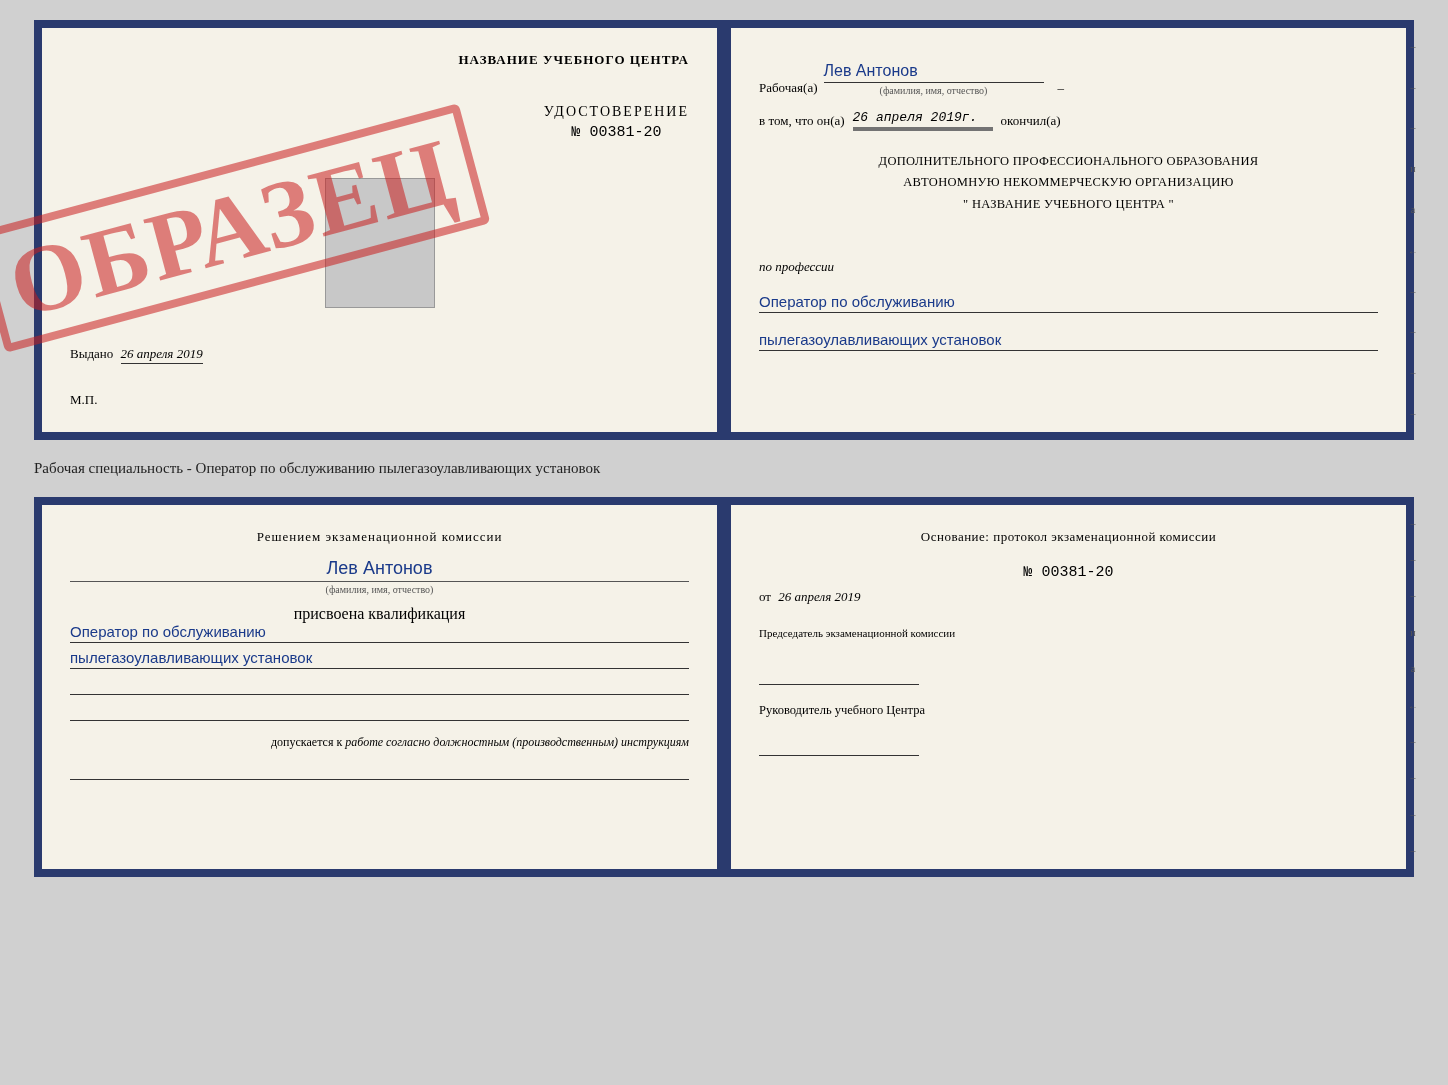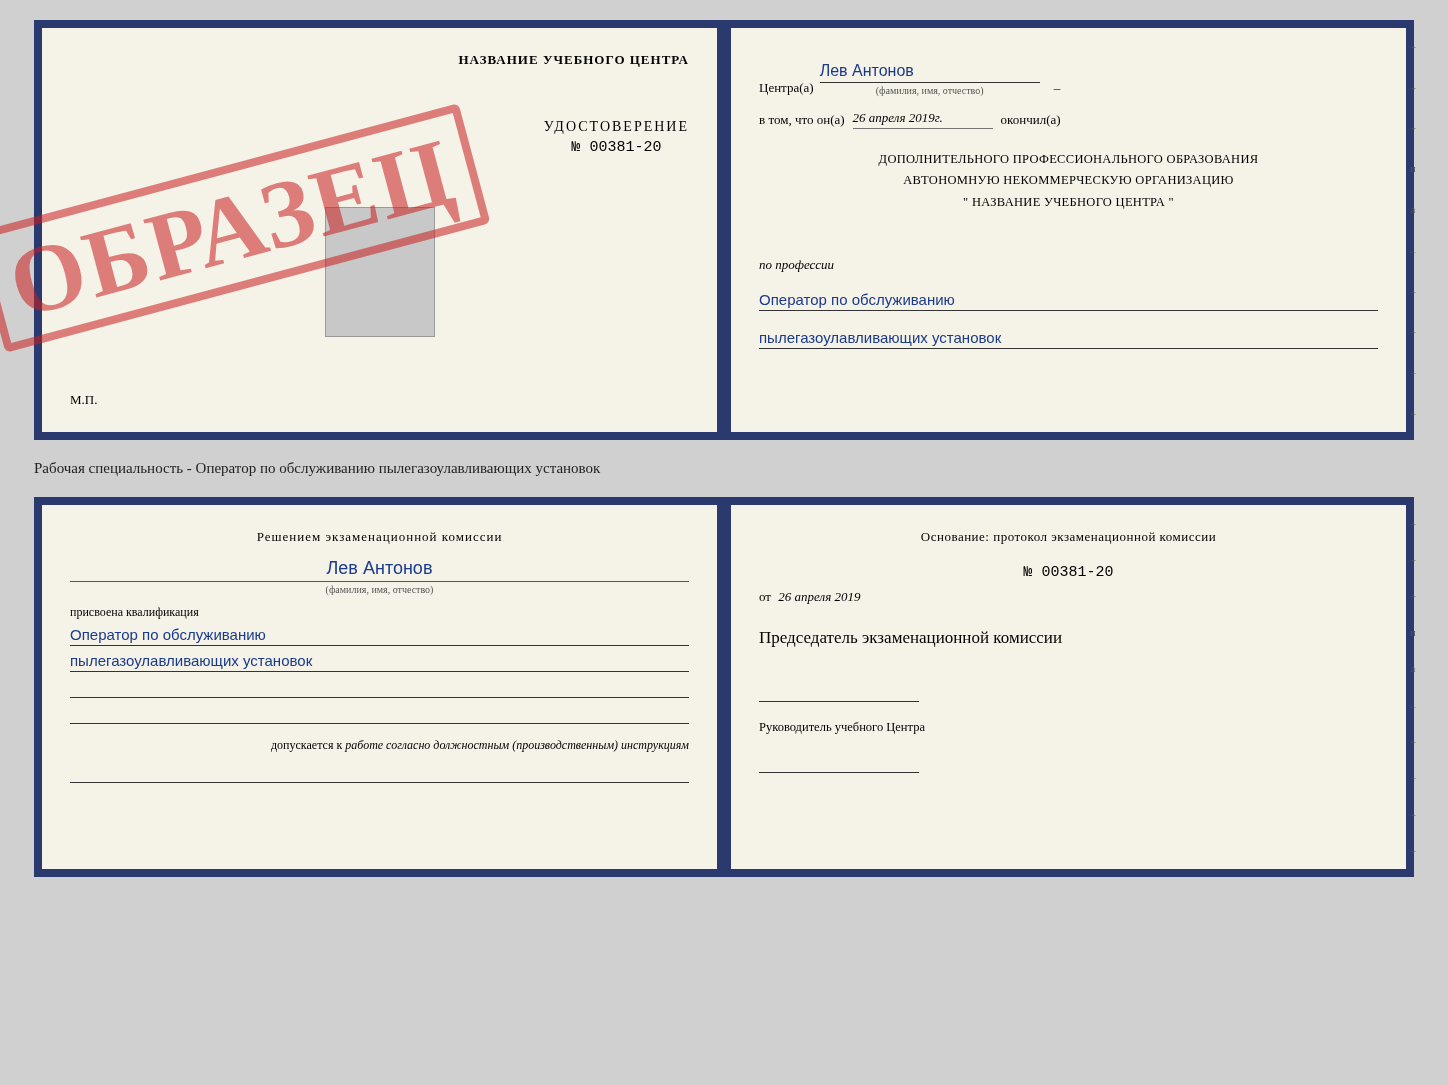--- a/index.html
+++ b/index.html
@@ -166,25 +166,26 @@
 
     .vtom-row {
       font-size: 13px;
       display: flex;
       align-items: center;
       gap: 8px;
     }
 
     .date-underline {
       font-style: italic;
-      border-bottom: 1px solid #737373;
+      border-bottom: 4px solid #737373;
       padding-bottom: 2px;
       min-width: 140px;
       display: inline-block;
       font-size: 13px;
+      font-family: Liberation Mono, monospace;
     }
 
     .org-block {
       font-size: 12.5px;
       text-align: center;
       line-height: 1.7;
       text-transform: uppercase;
       letter-spacing: 0.3px;
       margin: 6px 0;
     }
@@ -273,23 +274,22 @@
     .fio-hint-center {
       font-size: 10px;
       text-align: center;
       color: #555;
       border-top: 1px solid #555;
       padding-top: 2px;
       margin-bottom: 10px;
     }
 
     .prisvoena-label {
-      font-size: 12px;
-      text-align: left;
-      margin-bottom: 6px;
+      font-size: 16px;
+      text-align: center;
     }
 
     .qualification-line1, .qualification-line2 {
       font-family: 'Comic Sans MS', cursive, sans-serif;
       font-size: 15px;
       color: #1a3a8a;
       border-bottom: 1px solid #333;
       padding-bottom: 2px;
       margin-bottom: 6px;
     }
@@ -327,23 +327,23 @@
       margin-bottom: 8px;
     }
 
     .ot-date {
       font-size: 13px;
       text-align: left;
       margin-bottom: 20px;
     }
 
     .chairman-label {
-      font-size: 17px;
+      font-size: 11px;
       line-height: 1.5;
-      margin-bottom: 32px;
+      margin-bottom: 24px;
     }
 
     .signature-line {
       border-bottom: 1px solid #333;
       height: 20px;
       width: 160px;
       margin-bottom: 16px;
     }
 
     .rukovoditel-label {
@@ -376,36 +376,40 @@
       <div class="top-left-content">
         <div class="school-name-top">НАЗВАНИЕ УЧЕБНОГО ЦЕНТРА</div>
 
         <div class="udostoverenie-block">
           <div class="udostoverenie-title">УДОСТОВЕРЕНИЕ</div>
           <div class="udostoverenie-number">№ 00381-20</div>
         </div>
 
         <div class="photo-placeholder"></div>
 
+        <div class="vydano-line">
+          <span>Выдано</span>
+          <span style="font-style:italic;margin-left:4px;border-bottom:1px solid #333;padding-bottom:2px;">26 апреля 2019</span>
+        </div>
 
         <div class="mp-line">М.П.</div>
       </div>
 
       <div class="obrazets-stamp">
         <div class="obrazets-text">ОБРАЗЕЦ</div>
       </div>
     </div>
 
     <div class="center-binding"></div>
 
     <div class="cert-right">
       <div class="top-right-content">
 
         <div class="poluchil-row">
-          <span class="poluchil-label">Центра(а)</span>
+          <span class="poluchil-label">Рабочая(а)</span>
           <div>
             <div class="poluchil-name">Лев Антонов</div>
             <div class="fio-hint">(фамилия, имя, отчество)</div>
           </div>
           <span style="margin-left:8px;">–</span>
         </div>
 
         <div class="vtom-row">
           <span>в том, что он(а)</span>
           <span class="date-underline">26 апреля 2019г.</span>

